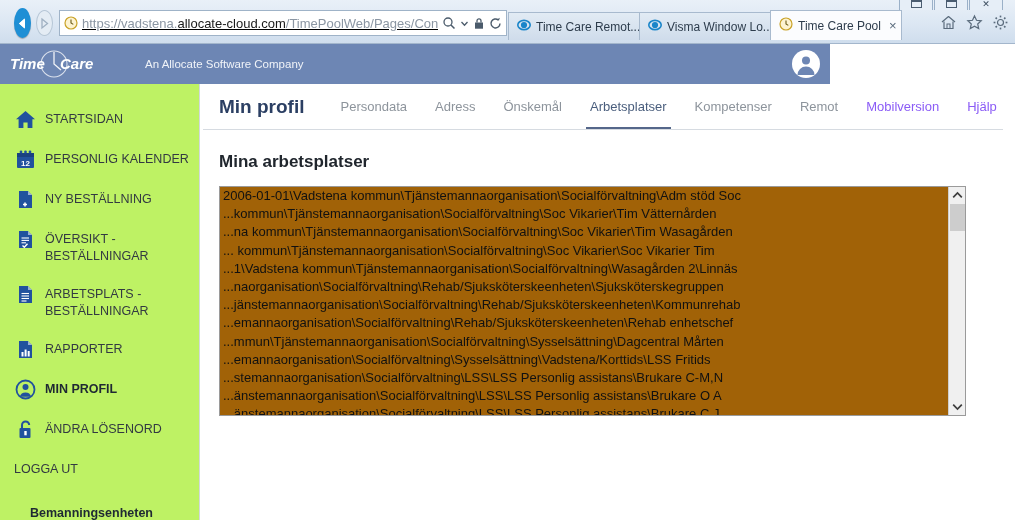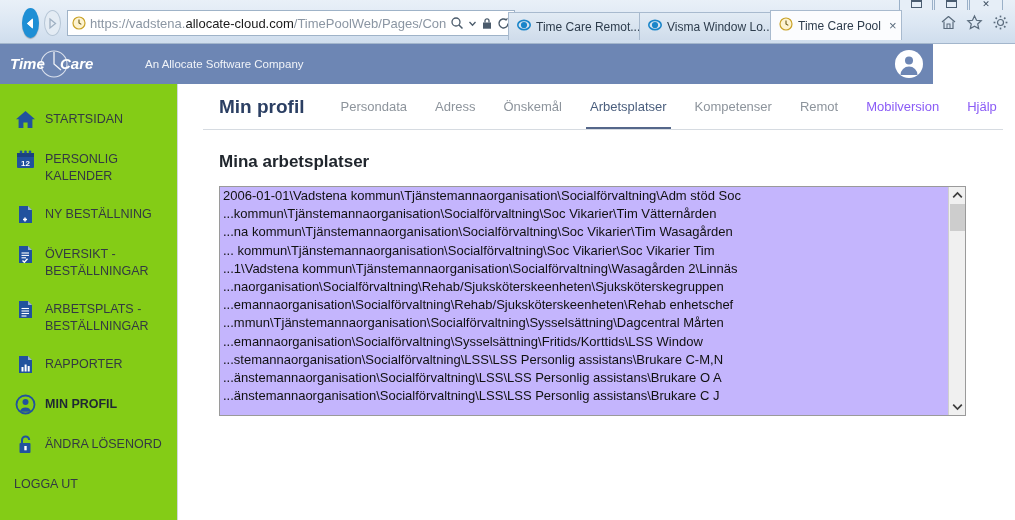--- a/index.html
+++ b/index.html
@@ -20,21 +20,21 @@
     display: flex; gap: 1px; align-items: flex-end;
   }
   .win-btn {
     width: 34px; height: 13px; background: #e6eef7;
     border: 1px solid #9ab0c8; border-bottom: none;
     display: flex; align-items: center; justify-content: center;
     font-size: 9px; color: #3b4c5e; overflow: hidden;
   }
   .win-glyph { display: block; width: 11px; height: 8px; border: 1px solid #4a5c70; border-top-width: 2px; }
 
-  #nav-row { position: absolute; left: 16px; top: 8px; height: 30px; width: 505px; display: flex; align-items: center; }
+  #nav-row { position: absolute; left: 8px; top: 8px; height: 30px; width: 505px; display: flex; align-items: center; text-decoration: underline; }
   #back-button {
     width: 30px; height: 30px; border-radius: 50%; background: #1e8fd5;
     margin-left: 6px; display: flex; align-items: center; justify-content: center;
     box-shadow: 0 1px 1px rgba(0,0,0,.25);
   }
   #forward-button {
     width: 26px; height: 26px; border-radius: 50%; background: #e4ecf4;
     border: 1px solid #b6c6d6; margin-left: 5px;
     display: flex; align-items: center; justify-content: center;
   }
@@ -55,37 +55,37 @@
     background: linear-gradient(180deg,#e2ebf4,#cfdceb);
     font-size: 12px; color: #2d3c4c; max-width: 132px; white-space: nowrap; overflow: hidden;
     margin-right: -1px;
   }
   .browser-tab.active { background: #fbfcfe; height: 30px; }
   .tab-close { color: #5a6b7c; font-size: 13px; margin-left: 3px; }
   #toolbar-icons { position: absolute; right: 6px; top: 14px; display: flex; gap: 9px; align-items: center; }
 
   
   #app-header {
-    position: absolute; left: 0; top: 44px; width: 933px; height: 40px;
+    position: absolute; left: 0; top: 44px; width: 830px; height: 40px;
     background: #6d86b4; display: flex; align-items: center;
   }
   #logo-area { display: flex; align-items: center; gap: 9px; margin-left: 10px; }
   #logo-mark { position: relative; display: flex; align-items: center; }
   #logo-tagline { font-size: 11.5px; color: #f0f3f8; margin-left: 34px; }
   #header-right { margin-left: auto; display: flex; align-items: center; gap: 8px; margin-right: 10px; }
   #user-name { font-size: 12.5px; color: #ffffff; }
   #avatar {
     width: 28px; height: 28px; border-radius: 50%; background: #ffffff;
     display: flex; align-items: center; justify-content: center; overflow: hidden;
   }
 
   
   #sidebar {
-    position: absolute; left: 0; top: 84px; width: 178px; height: 436px;
-    background: #84cc16; border-right: 1px solid #d2d7de; padding-top: 24px;
+    position: absolute; left: 0; top: 84px; width: 200px; height: 436px;
+    background: #bef264; border-right: 1px solid #d2d7de; padding-top: 24px;
   }
   .nav-item {
     display: flex; align-items: flex-start; gap: 9px;
     padding: 0 0 0 14px; margin-bottom: 18px; min-height: 22px;
   }
   .nav-icon { flex: none; width: 22px; height: 22px; display: flex; align-items: center; justify-content: center; }
   .nav-label { font-size: 12.5px; color: #333a42; line-height: 17px; padding-top: 3px; }
   .nav-item.active .nav-label { font-weight: bold; color: #1f2933; }
   .nav-item.no-icon { }
   #unit-block { margin-top: 26px; text-align: center; padding-right: 16px; }
@@ -107,21 +107,21 @@
     height: 2px; background: #55678a;
   }
   .content-tab.link { color: #8b5cf6; font-weight: normal; }
   #tab-spacer { flex: 1; }
 
   #panel { padding: 22px 16px 0 16px; }
   #section-heading { font-size: 17px; font-weight: bold; color: #20262d; margin-bottom: 14px; }
 
   #listbox {
     position: relative; width: 747px; height: 230px;
-    border: 1px solid #9a9a9a; background: #c4b5fd; overflow: hidden;
+    border: 1px solid #9a9a9a; background: #a16207; overflow: hidden;
   }
   #list-scroll { position: absolute; left: 0; top: 0; right: 17px; bottom: 0; overflow: hidden; }
   .list-row {
     font-size: 13px; color: #111111; line-height: 18.2px; height: 18.2px;
     white-space: nowrap; overflow: hidden; padding-left: 3px;
     font-family: "Liberation Sans", sans-serif;
   }
   #vscroll {
     position: absolute; right: 0; top: 0; width: 17px; height: 100%;
     background: #f0f0f0; border-left: 1px solid #cfcfcf;
@@ -427,23 +427,24 @@
     <div id="section-heading">Mina arbetsplatser</div>
 
     <div id="listbox">
       <div id="list-scroll">
           <div class="list-row">2006-01-01\Vadstena kommun\Tjänstemannaorganisation\Socialförvaltning\Adm stöd Soc</div>
           <div class="list-row">...kommun\Tjänstemannaorganisation\Socialförvaltning\Soc Vikarier\Tim Vätternården</div>
           <div class="list-row">...na kommun\Tjänstemannaorganisation\Socialförvaltning\Soc Vikarier\Tim Wasagården</div>
           <div class="list-row">... kommun\Tjänstemannaorganisation\Socialförvaltning\Soc Vikarier\Soc Vikarier Tim</div>
           <div class="list-row">...1\Vadstena kommun\Tjänstemannaorganisation\Socialförvaltning\Wasagården 2\Linnäs</div>
           <div class="list-row">...naorganisation\Socialförvaltning\Rehab/Sjuksköterskeenheten\Sjuksköterskegruppen</div>
+          <div class="list-row">...jänstemannaorganisation\Socialförvaltning\Rehab/Sjuksköterskeenheten\Kommunrehab</div>
           <div class="list-row">...emannaorganisation\Socialförvaltning\Rehab/Sjuksköterskeenheten\Rehab enhetschef</div>
           <div class="list-row">...mmun\Tjänstemannaorganisation\Socialförvaltning\Sysselsättning\Dagcentral Mårten</div>
-          <div class="list-row">...emannaorganisation\Socialförvaltning\Sysselsättning\Fritids/Korttids\LSS Window</div>
+          <div class="list-row">...emannaorganisation\Socialförvaltning\Sysselsättning\Vadstena/Korttids\LSS Fritids</div>
           <div class="list-row">...stemannaorganisation\Socialförvaltning\LSS\LSS Personlig assistans\Brukare C-M,N</div>
           <div class="list-row">...änstemannaorganisation\Socialförvaltning\LSS\LSS Personlig assistans\Brukare O A</div>
           <div class="list-row">...änstemannaorganisation\Socialförvaltning\LSS\LSS Personlig assistans\Brukare C J</div>
         </div>
       <div id="vscroll">
         <div class="scroll-arrow">
           <svg width="11" height="9" viewBox="0 0 11 9">
               <path d="M1.2 6.3 L5.5 2 L9.8 6.3" fill="none" stroke="#3d3d3d" stroke-width="1.7"></path>
             </svg>
         </div>

